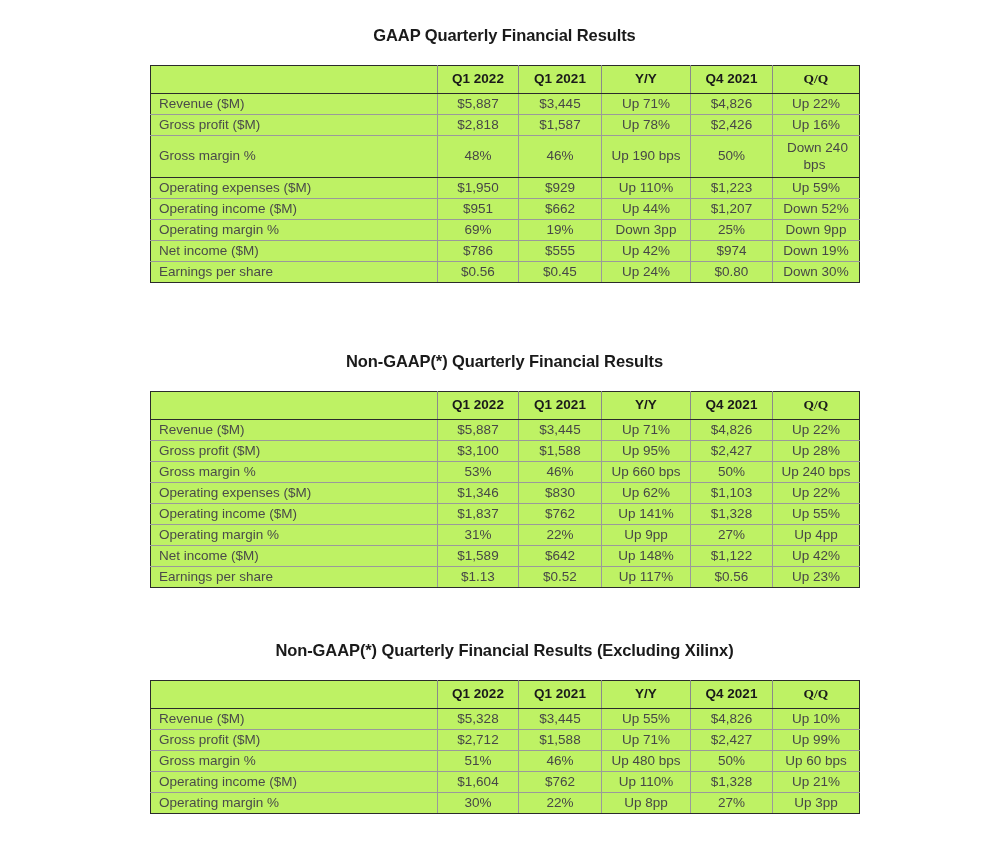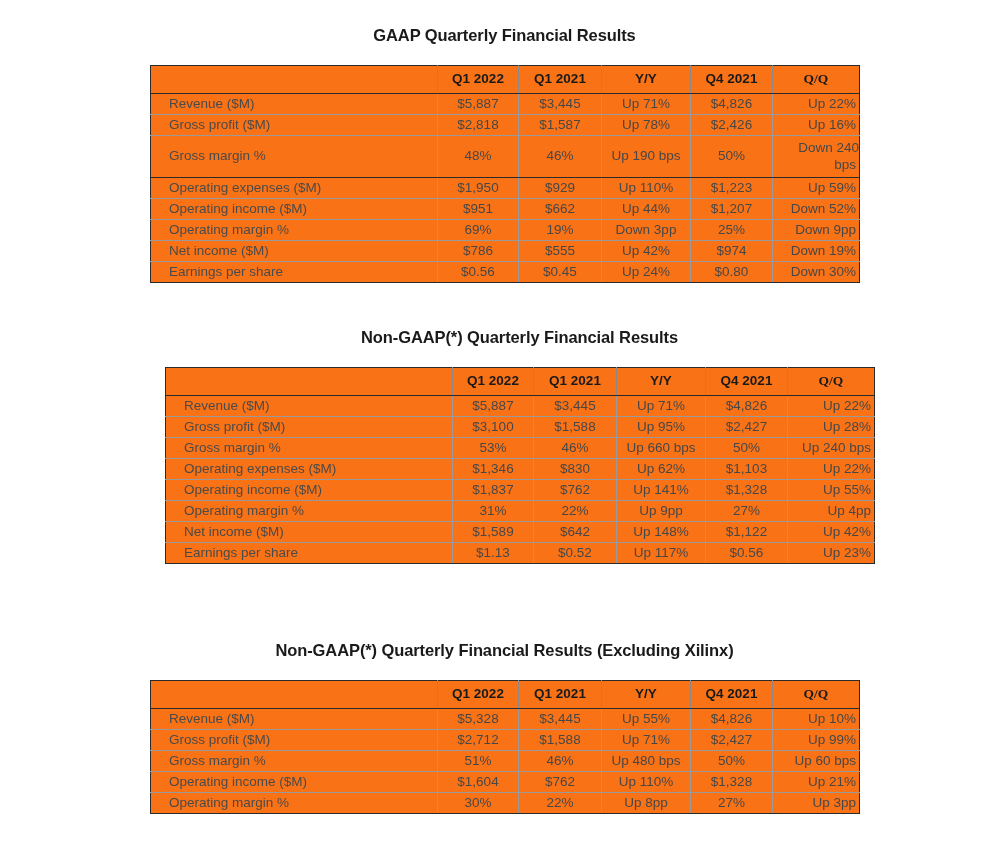--- a/index.html
+++ b/index.html
@@ -36,21 +36,21 @@
     color: #1a1a1a;
     letter-spacing: -0.1px;
     margin: 0 0 20px 0;
     white-space: nowrap;
   }
 
   table.fin {
     border-collapse: collapse;
     width: 709px;
     table-layout: fixed;
-    background: #f97316;
+    background: #bef264;
   }
 
   table.fin col.c-label { width: 287px; }
   table.fin col.c-v1    { width: 81px; }
   table.fin col.c-v2    { width: 83px; }
   table.fin col.c-v3    { width: 89px; }
   table.fin col.c-v4    { width: 82px; }
   table.fin col.c-v5    { width: 87px; }
 
   table.fin th,
@@ -81,27 +81,26 @@
   }
 
   table.fin tbody td {
     height: 21px;
     color: #474747;
     text-align: center;
     border-color: #9a9a9a;
   }
   table.fin tbody td.rowlabel {
     text-align: left;
-    padding-left: 18px;
+    padding-left: 8px;
     border-left: 1.6px solid #2b2b2b;
     color: #4a4a4a;
   }
   table.fin tbody td.lastcol {
     border-right: 1.6px solid #2b2b2b;
-    text-align: right;
   }
   table.fin tbody tr.tall td {
     height: 42px;
     border-top: 1.5px solid #2b2b2b;
     border-bottom: 1.5px solid #2b2b2b;
   }
   table.fin tbody tr:last-child td {
     border-bottom: 1.6px solid #2b2b2b;
   }
 
@@ -195,21 +194,21 @@
             <td><span class="wrapcell">$0.56</span></td>
             <td><span class="wrapcell">$0.45</span></td>
             <td><span class="wrapcell">Up 24%</span></td>
             <td><span class="wrapcell">$0.80</span></td>
             <td class="lastcol"><span class="wrapcell">Down 30%</span></td>
           </tr>
         </tbody>
     </table>
   </div>
 
-  <div class="section" style="top:328px;margin-left:15px;">
+  <div class="section" style="top:352px;">
     <div class="section-title">Non-GAAP(*) Quarterly Financial Results</div>
     <table class="fin">
       <colgroup>
         <col class="c-label">
           <col class="c-v1">
           <col class="c-v2">
           <col class="c-v3">
           <col class="c-v4">
           <col class="c-v5">
       </colgroup>

